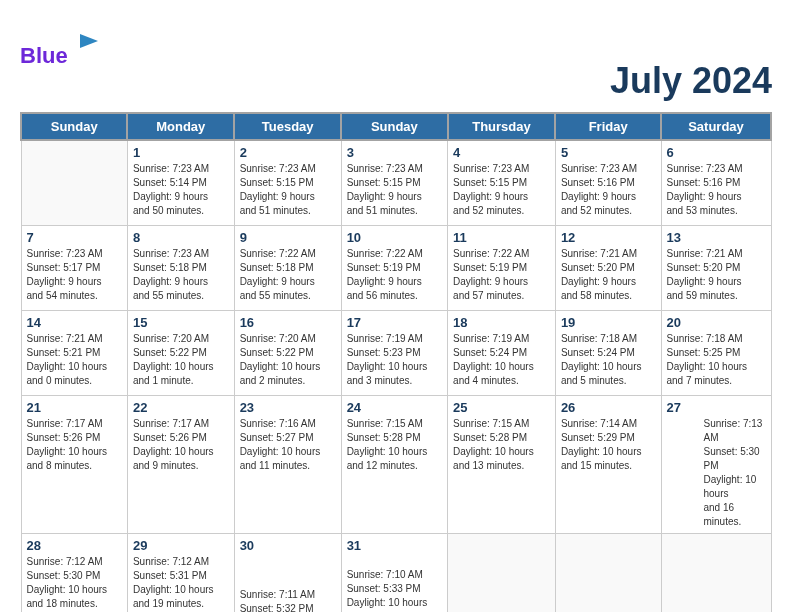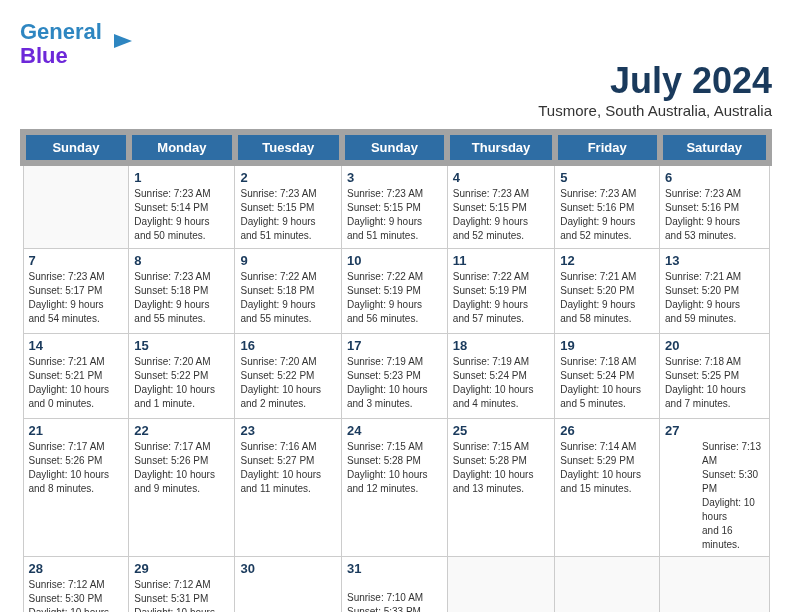--- a/index.html
+++ b/index.html
@@ -52,21 +52,21 @@
       border-collapse: collapse;
       font-size: 10.5px;
     }
     .day-header {
       background-color: #2e6da4;
       color: #fff;
       text-align: center;
       padding: 5px 4px;
       font-size: 13px;
       font-weight: bold;
-      border: 6px solid #a3a3a3;
+      border: 2px solid #a3a3a3;
     }
     td {
       border: 1px solid #ccc;
       vertical-align: top;
       padding: 4px 5px;
       width: 113px;
       min-height: 80px;
     }
     .date-num {
       font-size: 13px;
@@ -88,31 +88,30 @@
     }
   </style>
 </head>
 <body>
 
 <div class="header">
   <div class="logo">
     <div>
       <div style="display:flex;align-items:center;">
         <div class="logo-text">
-          <span>General</span><br><span style="color:#6d28d9;">Blue</span>
+          <br><span style="color:#6d28d9;">Blue</span>
         </div>
         <svg class="logo-icon" viewBox="0 0 30 30" xmlns="http://www.w3.org/2000/svg">
           <polygon points="10,5 28,12 10,19" fill="#2e86c1"></polygon>
         </svg>
       </div>
     </div>
   </div>
   <div class="title-block">
     <div class="month-title">July 2024</div>
-    <div class="location-title">Tusmore, South Australia, Australia</div>
   </div>
 </div>
 
 <table>
   <thead>
     <tr id="header-row">
         <th class="day-header">Sunday</th>
         <th class="day-header">Monday</th>
         <th class="day-header">Tuesday</th>
         <th class="day-header">Sunday</th>

